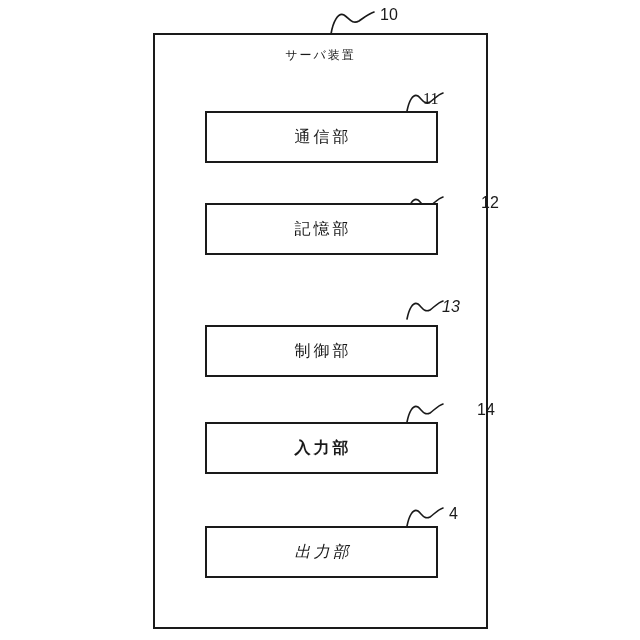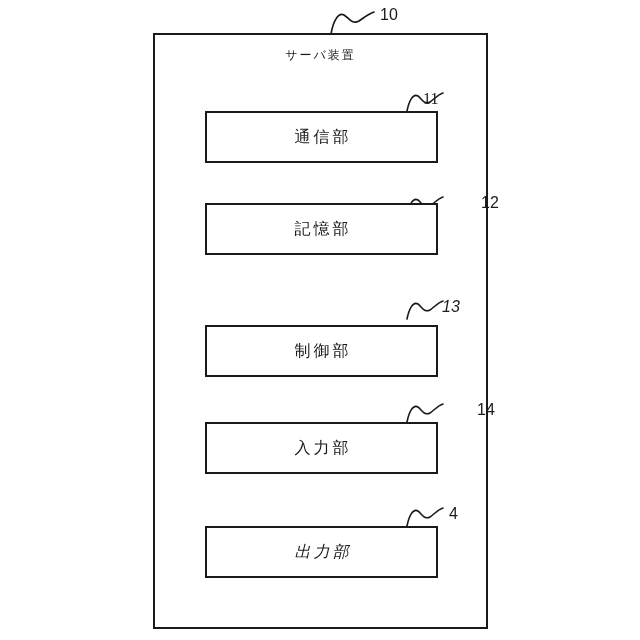--- a/index.html
+++ b/index.html
@@ -63,21 +63,21 @@
   .ref-num {
     position: absolute;
     font-size: 16px;
     line-height: 16px;
     white-space: nowrap;
   }
   
   .b0 .block-box { top: 111px; }
   .b1 .block-box { top: 203px; }
   .b2 .block-box { top: 325px; }
-  .b3 .block-box { top: 422px; }
+  .b3 .block-box { top: 422px; font-weight: bold; }
   .b4 .block-box { top: 526px; font-style: italic; }
   .b0 .leader { left: 402px; top: 90px; }
   .b1 .leader { left: 402px; top: 194px; }
   .b2 .leader { left: 402px; top: 298px; }
   .b3 .leader { left: 402px; top: 401px; }
   .b4 .leader { left: 402px; top: 505px; }
   .b0 .ref-num { left: 423px; top: 91px; font-family: Liberation Serif, serif; }
   .b1 .ref-num { left: 449px; top: 195px; margin-left: 32px; }
   .b2 .ref-num { left: 442px; top: 299px; font-style: italic; }
   .b3 .ref-num { left: 449px; top: 402px; margin-left: 28px; }

